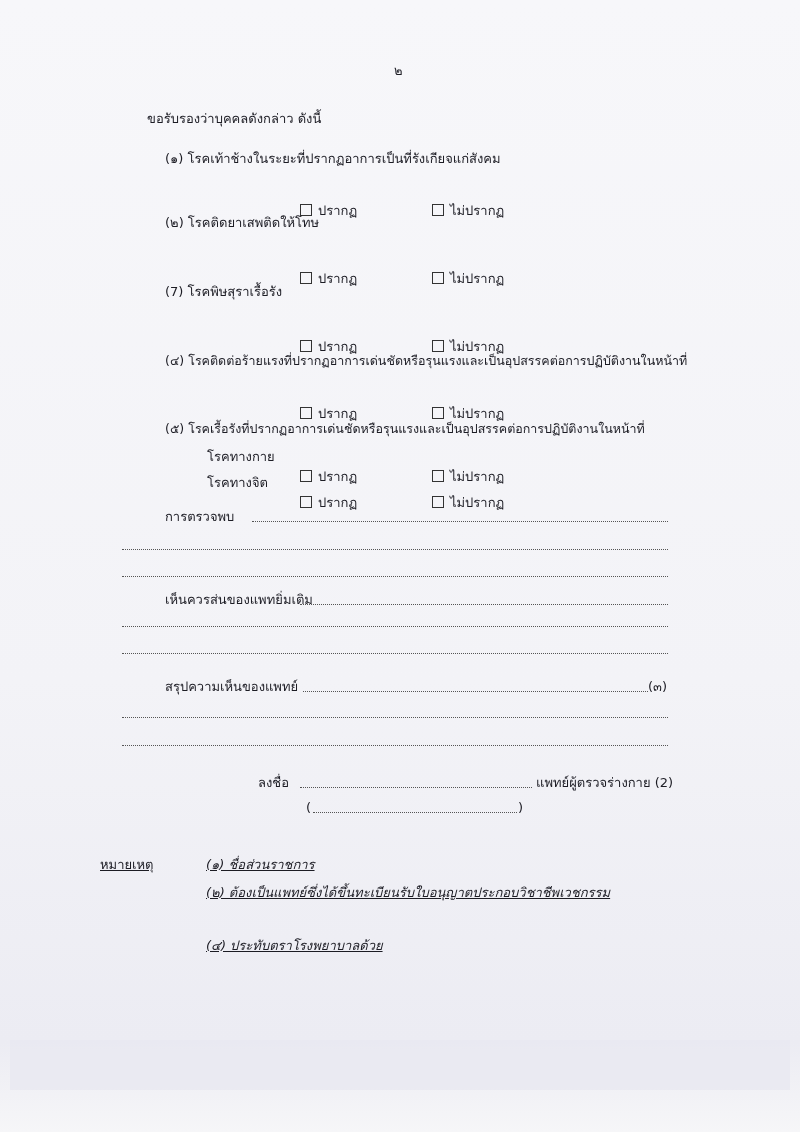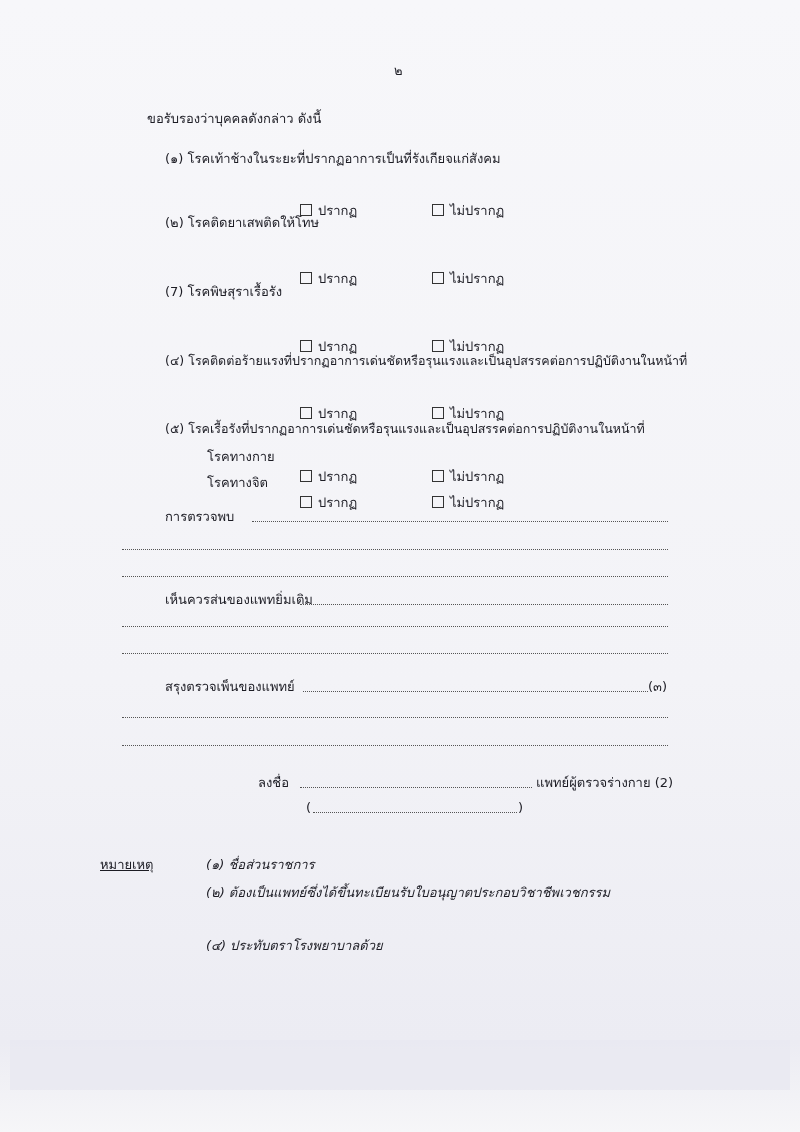--- a/index.html
+++ b/index.html
@@ -24,21 +24,21 @@
   .opt { font-size: 13px; margin-top: 20px; }
   .opt .box {
     display: inline-block; width: 10px; height: 10px; border: 1px solid #333;
     margin-right: 6px; vertical-align: -1px; background: transparent;
   }
   .sub-label { left: 207px; }
   .dots {
     position: absolute; height: 0; border-bottom: 1.5px dotted #555;
   }
   .notes-title { left: 100px; top: 856px; text-decoration: underline; }
-  .note { left: 206px; font-style: italic; }
+  .note { left: 206px; font-style: italic; text-decoration: underline; }
 </style>
 </head>
 <body>
 
 <div class="page">
   <div class="scan-band"></div>
 
   <div class="t page-num">๒</div>
   <div class="t intro">ขอรับรองว่าบุคคลดังกล่าว ดังนี้</div>
 
@@ -69,21 +69,21 @@
   <div class="t" style="left:165px;top:508px">การตรวจพบ</div>
   <div class="dots" style="left:252px;top:521px;width:416px"></div>
   <div class="dots" style="left:122px;top:549px;width:546px"></div>
   <div class="dots" style="left:122px;top:576px;width:546px"></div>
 
   <div class="t" style="left:165px;top:591px">เห็นควรส่นของแพทยิ่มเติม</div>
   <div class="dots" style="left:300px;top:604px;width:368px"></div>
   <div class="dots" style="left:122px;top:626px;width:546px"></div>
   <div class="dots" style="left:122px;top:653px;width:546px"></div>
 
-  <div class="t" style="left:165px;top:678px">สรุงตรวจเพ็นของแพทย์</div>
+  <div class="t" style="left:165px;top:678px">สรุปความเห็นของแพทย์</div>
   <div class="dots" style="left:303px;top:691px;width:345px"></div>
   <div class="t" style="left:648px;top:678px">(๓)</div>
   <div class="dots" style="left:122px;top:717px;width:546px"></div>
   <div class="dots" style="left:122px;top:745px;width:546px"></div>
 
   <div class="t" style="left:258px;top:774px">ลงชื่อ</div>
   <div class="dots" style="left:300px;top:787px;width:232px"></div>
   <div class="t" style="left:536px;top:774px">แพทย์ผู้ตรวจร่างกาย (2)</div>
   <div class="t" style="left:306px;top:799px">(</div>
   <div class="dots" style="left:313px;top:812px;width:204px"></div>

